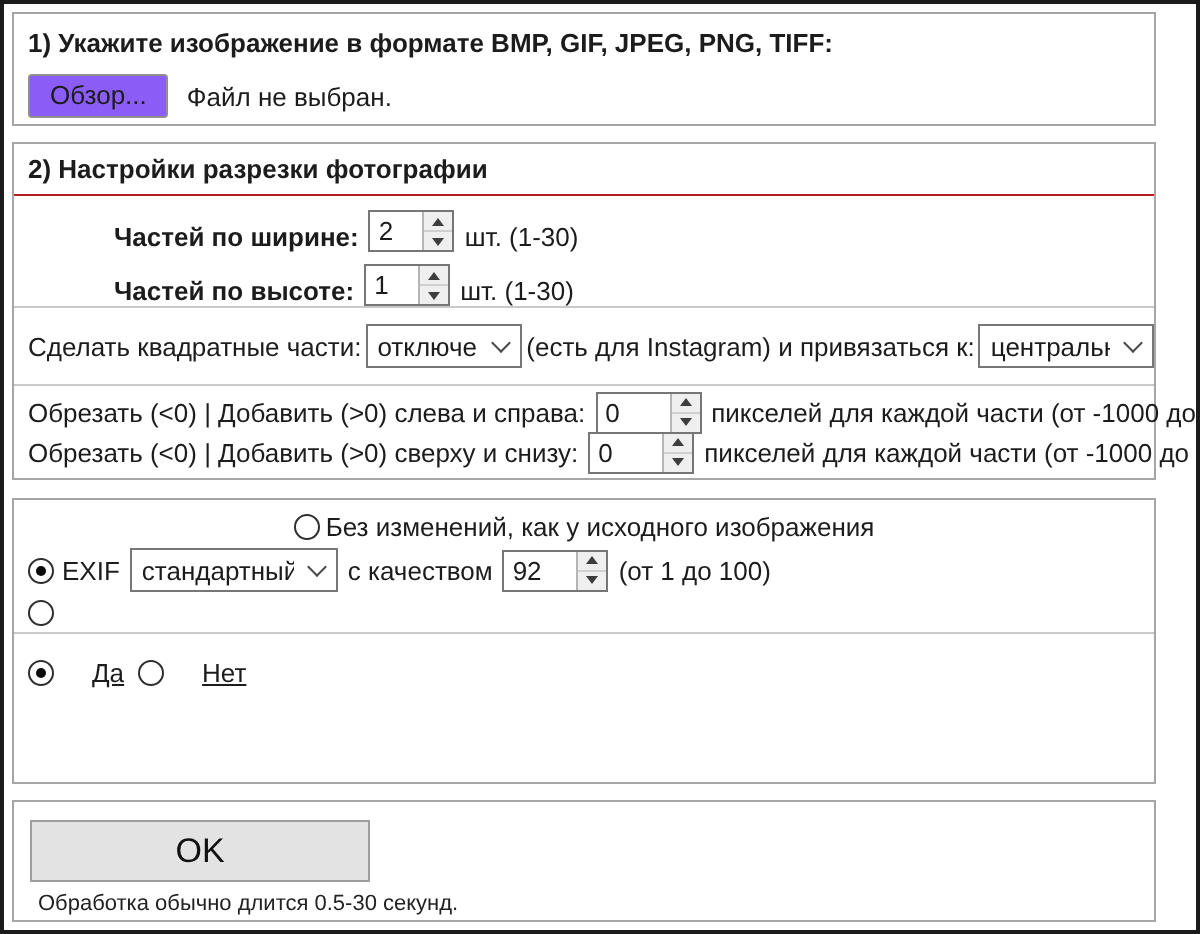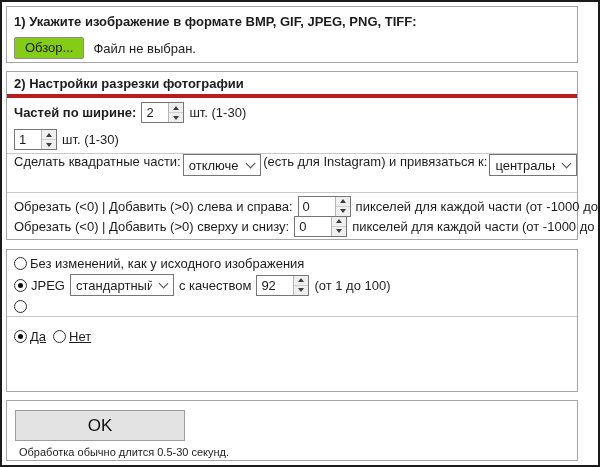--- a/index.html
+++ b/index.html
@@ -15,38 +15,38 @@
   }
   .box { border:1px solid #a6a6a6; background:#fff; }
   .sec1 { height:57px; margin-bottom:8px; padding:7px 0 0 7px; }
   .sec2 { height:169px; margin-bottom:9px; }
   .sec3 { height:143px; margin-bottom:8px; }
   .sec4 { height:61px; padding:9px 0 0 8px; }
 
   .sec-heading { font-weight:bold; }
   .sec2 .sec-heading, .sec3 .sec-heading {
     height:26px; display:flex; align-items:center; padding-left:7px;
-    border-bottom:4px solid #b91c1c;
+    border-bottom:1px solid #b91c1c;
     text-align:right;
   }
   .sec3 .sec-heading { height:36px; }
 
   .file-row { margin-top:8px; display:flex; align-items:center; gap:9px; }
 
   .btn {
     font-family:"Liberation Sans", sans-serif; font-size:13px; color:#1c1c1c;
-    background:#84cc16; border:1px solid #8f8f8f; border-radius:2px;
+    background:#8b5cf6; border:1px solid #8f8f8f; border-radius:2px;
     padding:2px 10px 3px 10px; height:22px; line-height:15px;
   }
 
   .group { padding:1px 7px 0 7px; }
-  .group .row { height:27px; display:flex; align-items:center; gap:5px; }
+  .group .row { height:27px; display:flex; align-items:flex-end; gap:5px;margin-left:43px; }
   .square-row {
     border-top:1px solid #c9c9c9; height:39px;
-    display:flex; gap:2px; padding-left:7px; white-space:nowrap;
+    display:flex; align-items:center; gap:2px; padding-left:7px; white-space:nowrap;
   }
   .crop-group { border-top:1px solid #c9c9c9; padding:3px 7px 0 7px; }
   .crop-group .row { height:20px; display:flex; align-items:center; gap:5px; white-space:nowrap; }
 
   .blabel { font-weight:bold; }
 
   
   .spin {
     display:inline-flex; align-items:stretch; height:21px;
     border:1px solid #767676; background:#fff;
@@ -84,30 +84,30 @@
 
   
   .radio {
     flex:none; width:13px; height:13px; border:1.5px solid #2f2f2f; border-radius:50%;
     display:inline-flex; align-items:center; justify-content:center; background:#fff;
   }
   .radio.checked::after { content:""; width:5px; height:5px; background:#0b0b0b; border-radius:50%; }
   .radio-row { display:flex; align-items:center; gap:3px; cursor:default; }
 
   .radios { padding:4px 7px 0 7px; }
-  .radios .r1 { height:19px; }
+  .radios .r1 { height:19px;justify-content:center; }
   .radios .r2 { height:24px; gap:5px; }
   .radios .r2 .radio { margin-right:-1px; }
   .radios .r3 { height:19px; }
 
   .exif-row {
     border-top:1px solid #c9c9c9; height:40px;
     display:flex; align-items:center; gap:7px; padding-left:7px;
   }
-  .exif-row .radio-row { gap:3px;text-decoration:underline; }
+  .exif-row .radio-row { gap:19px;text-decoration:underline; }
 
   .ok-btn {
     width:170px; height:31px; background:#e3e3e3; border:1px solid #9d9d9d;
     font-family:"Liberation Sans", sans-serif; font-size:17px; color:#111;
   }
   .note { margin:5px 0 0 4px; font-size:11px; color:#222; }
 </style>
 </head>
 <body>
 
@@ -134,20 +134,21 @@
                 <span class="tri-up"></span>
               </span>
             <span class="spin-btn">
                 <span class="tri-down"></span>
               </span>
           </span>
         </span>
         <span>шт. (1-30)</span>
       </div>
       <div class="row">
+        <span class="blabel">Частей по высоте:</span>
         <span class="spin">
           <input type="text" value="1" style="">
           <span class="spin-btns">
             <span class="spin-btn">
                 <span class="tri-up"></span>
               </span>
             <span class="spin-btn">
                 <span class="tri-down"></span>
               </span>
           </span>
@@ -206,21 +207,21 @@
   <div class="box sec3">
 
     <div class="radios">
       <label class="radio-row r1">
         <span class="radio"></span>
         <span>Без изменений, как у исходного изображения</span>
       </label>
 
       <label class="radio-row r2">
         <span class="radio checked"></span>
-        <span>JPEG</span>
+        <span>EXIF</span>
         <span class="select sel-preset">
           <span class="val">стандартный</span>
           <span class="chev"></span>
         </span>
         <span>с качеством</span>
         <span class="spin w-big">
           <input type="text" value="92" style="">
           <span class="spin-btns">
             <span class="spin-btn">
                 <span class="tri-up"></span>

